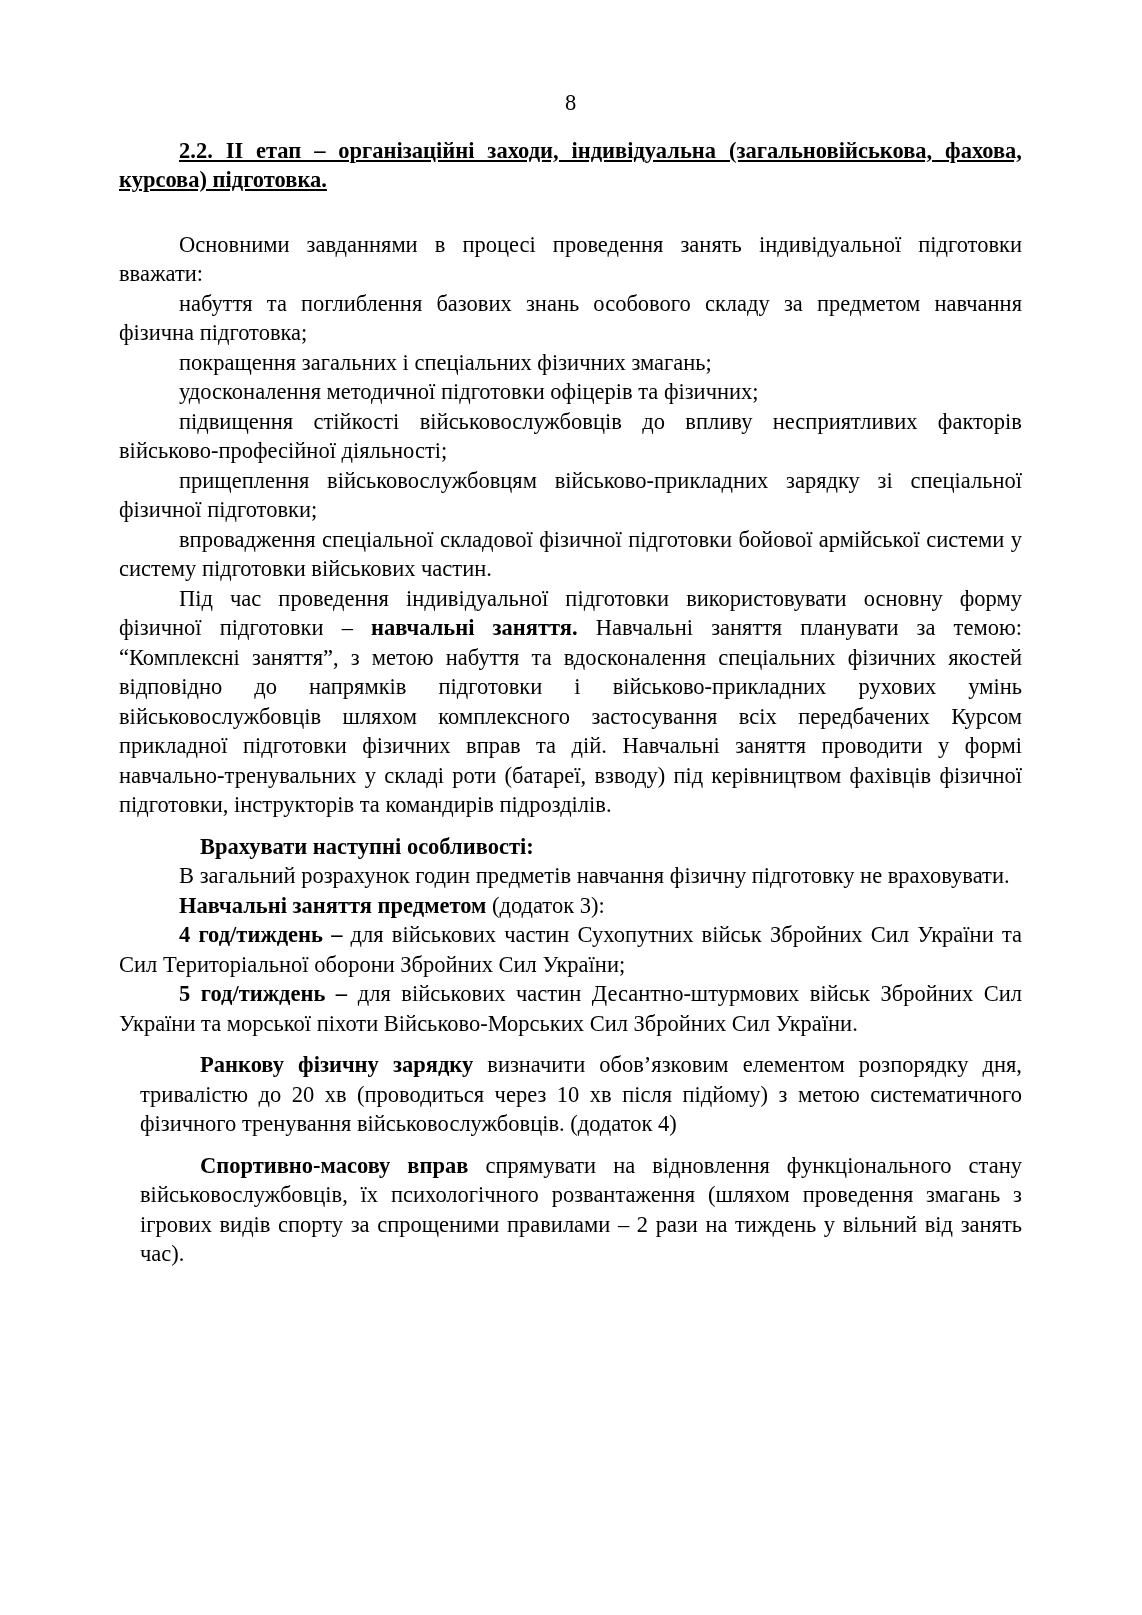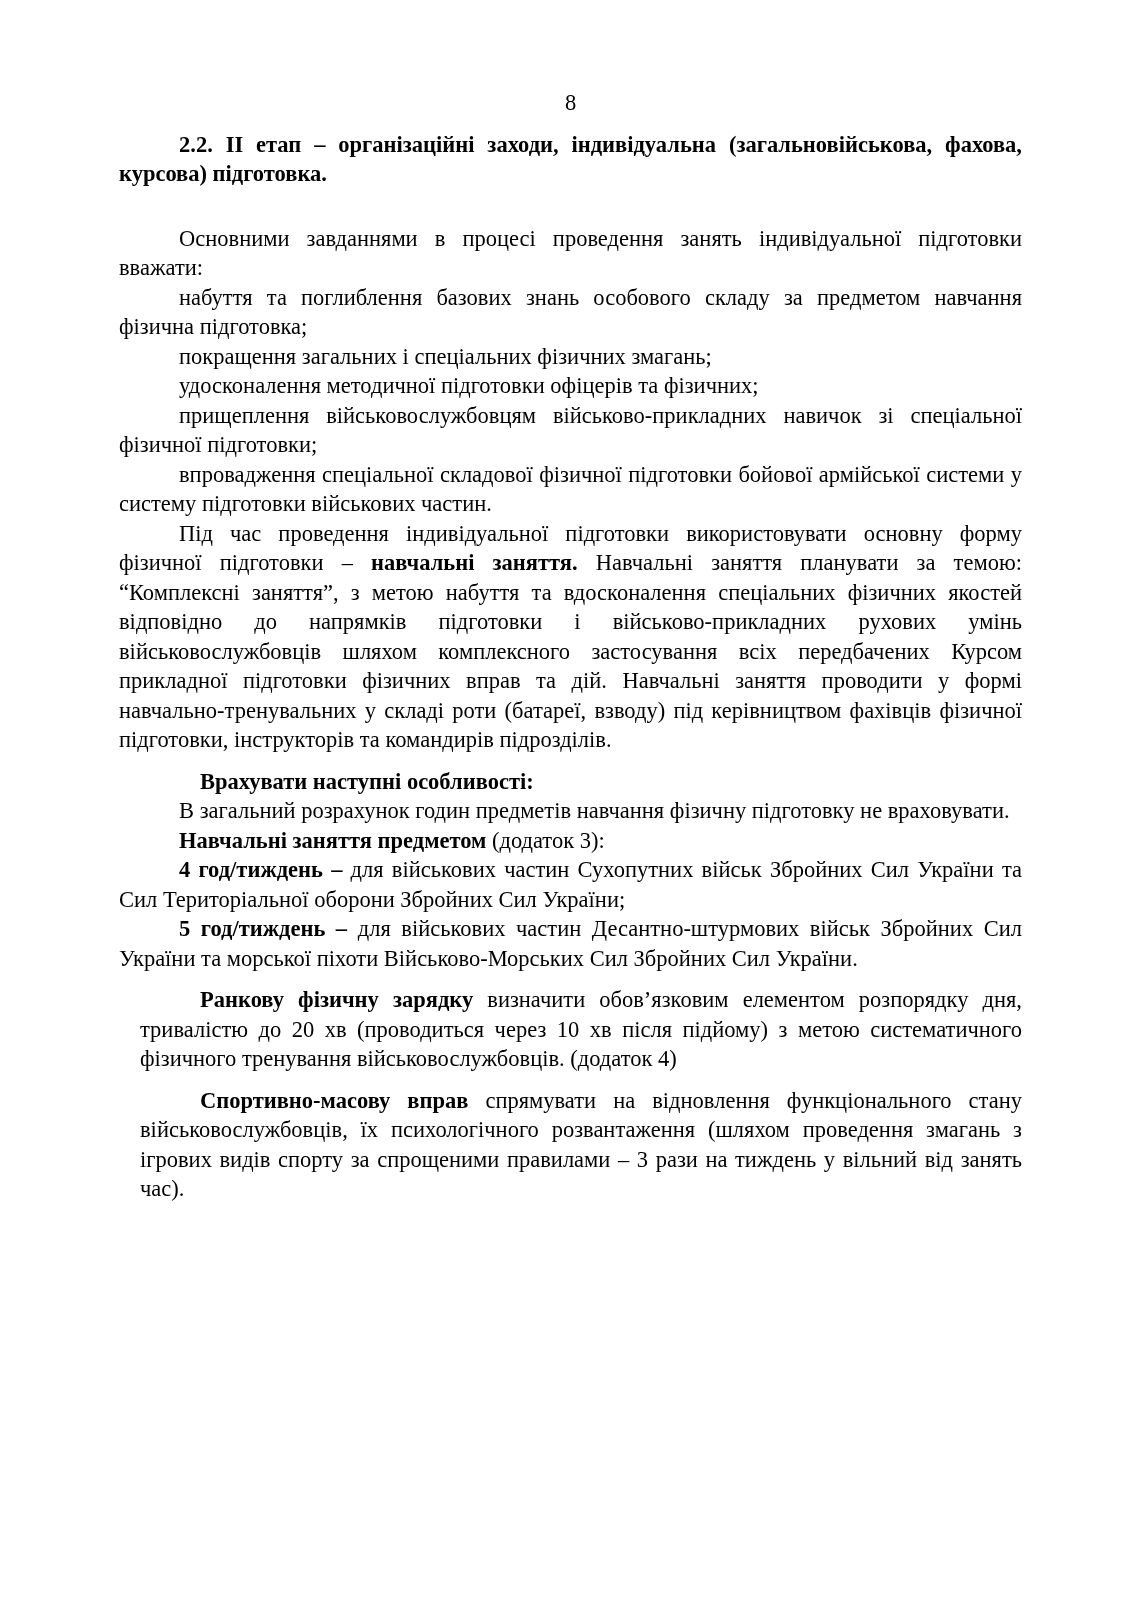--- a/index.html
+++ b/index.html
@@ -23,46 +23,48 @@
   .page-number {
     text-align: center;
   }
   p.para {
     margin: 0;
     text-align: justify;
     text-indent: 60px;
   }
   p.heading {
     font-weight: bold;
-    margin-top: 12px;
+    margin-top: 18px;
     margin-bottom: 35px;
+    text-decoration: underline;
   }
   p.space-before {
     margin-top: 12px;
     margin-left: 21px;
   }
   .b {
     font-weight: bold;
   }
 </style>
 </head>
 <body>
 
 <div class="page">
   <div class="page-number">8</div>
   <div id="doc-content">
       <p class="para heading"><span class="b">2.2. ІІ етап – організаційні заходи, індивідуальна (загальновійськова, фахова, курсова) підготовка.</span></p>
       <p class="para"><span>Основними завданнями в процесі проведення занять індивідуальної підготовки вважати:</span></p>
       <p class="para"><span>набуття та поглиблення базових знань особового складу за предметом навчання фізична підготовка;</span></p>
       <p class="para"><span>покращення загальних і спеціальних фізичних змагань;</span></p>
       <p class="para"><span>удосконалення методичної підготовки офіцерів та фізичних;</span></p>
-      <p class="para"><span>прищеплення військовослужбовцям військово-прикладних навичок зі спеціальної фізичної підготовки;</span></p>
+      <p class="para"><span>підвищення стійкості військовослужбовців до впливу несприятливих факторів військово-професійної діяльності;</span></p>
+      <p class="para"><span>прищеплення військовослужбовцям військово-прикладних зарядку зі спеціальної фізичної підготовки;</span></p>
       <p class="para"><span>впровадження спеціальної складової фізичної підготовки бойової армійської системи у систему підготовки військових частин.</span></p>
       <p class="para"><span>Під час проведення індивідуальної підготовки використовувати основну форму фізичної підготовки – </span><span class="b">навчальні заняття.</span><span> Навчальні заняття планувати за темою: “Комплексні заняття”, з метою набуття та вдосконалення спеціальних фізичних якостей відповідно до напрямків підготовки і військово-прикладних рухових умінь військовослужбовців шляхом комплексного застосування всіх передбачених Курсом прикладної підготовки фізичних вправ та дій. Навчальні заняття проводити у формі навчально-тренувальних у складі роти (батареї, взводу) під керівництвом фахівців фізичної підготовки, інструкторів та командирів підрозділів.</span></p>
       <p class="para space-before"><span class="b">Врахувати наступні особливості:</span></p>
       <p class="para"><span>В загальний розрахунок годин предметів навчання фізичну підготовку не враховувати.</span></p>
       <p class="para"><span class="b">Навчальні заняття предметом</span><span> (додаток 3):</span></p>
       <p class="para"><span class="b">4 год/тиждень – </span><span>для військових частин Сухопутних військ Збройних Сил України та Сил Територіальної оборони Збройних Сил України;</span></p>
       <p class="para"><span class="b">5 год/тиждень – </span><span>для військових частин Десантно-штурмових військ Збройних Сил України та морської піхоти Військово-Морських Сил Збройних Сил України.</span></p>
       <p class="para space-before"><span class="b">Ранкову фізичну зарядку</span><span> визначити обов’язковим елементом розпорядку дня, тривалістю до 20 хв (проводиться через 10 хв після підйому) з метою систематичного фізичного тренування військовослужбовців. (додаток 4)</span></p>
-      <p class="para space-before"><span class="b">Спортивно-масову вправ</span><span> спрямувати на відновлення функціонального стану військовослужбовців, їх психологічного розвантаження (шляхом проведення змагань з ігрових видів спорту за спрощеними правилами – 3 рази на тиждень у вільний від занять час).</span></p>
+      <p class="para space-before"><span class="b">Спортивно-масову вправ</span><span> спрямувати на відновлення функціонального стану військовослужбовців, їх психологічного розвантаження (шляхом проведення змагань з ігрових видів спорту за спрощеними правилами – 2 рази на тиждень у вільний від занять час).</span></p>
     </div>
 </div>
 
 </body></html>

